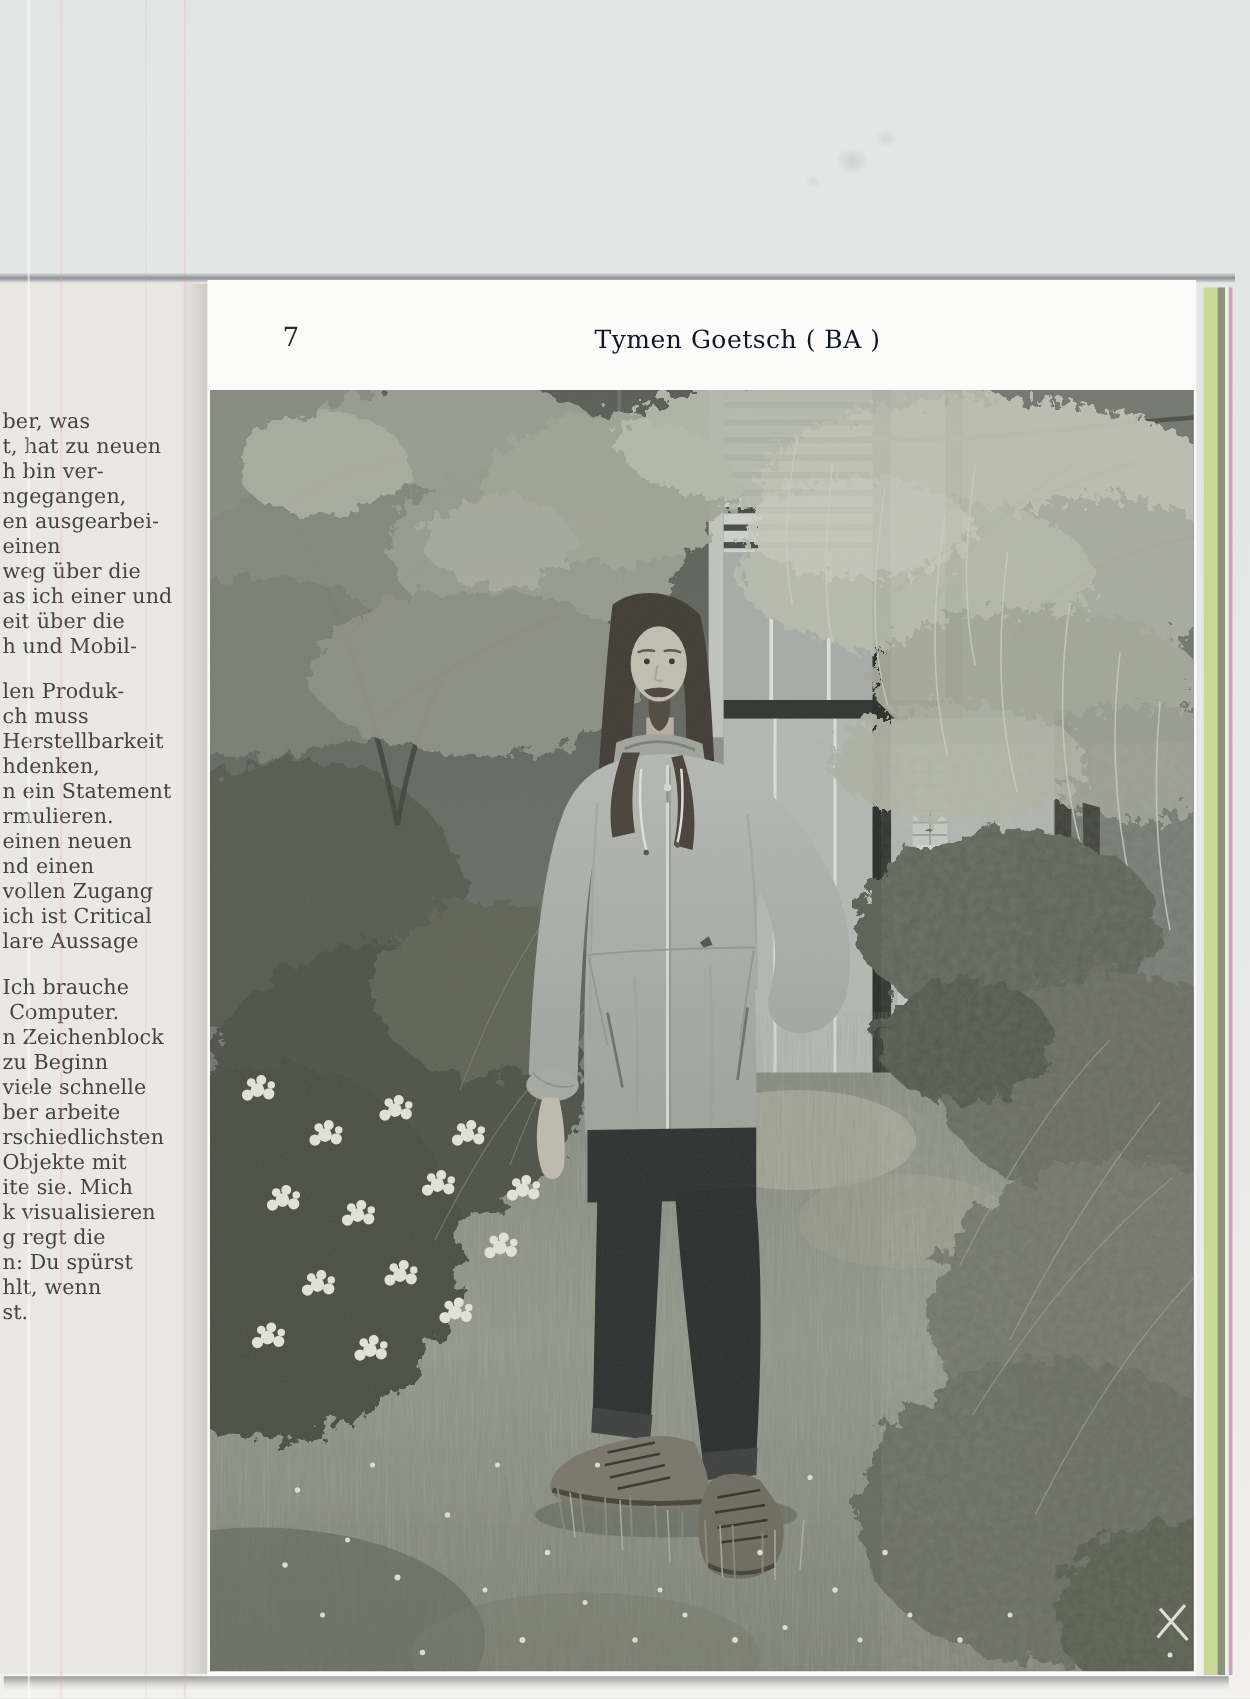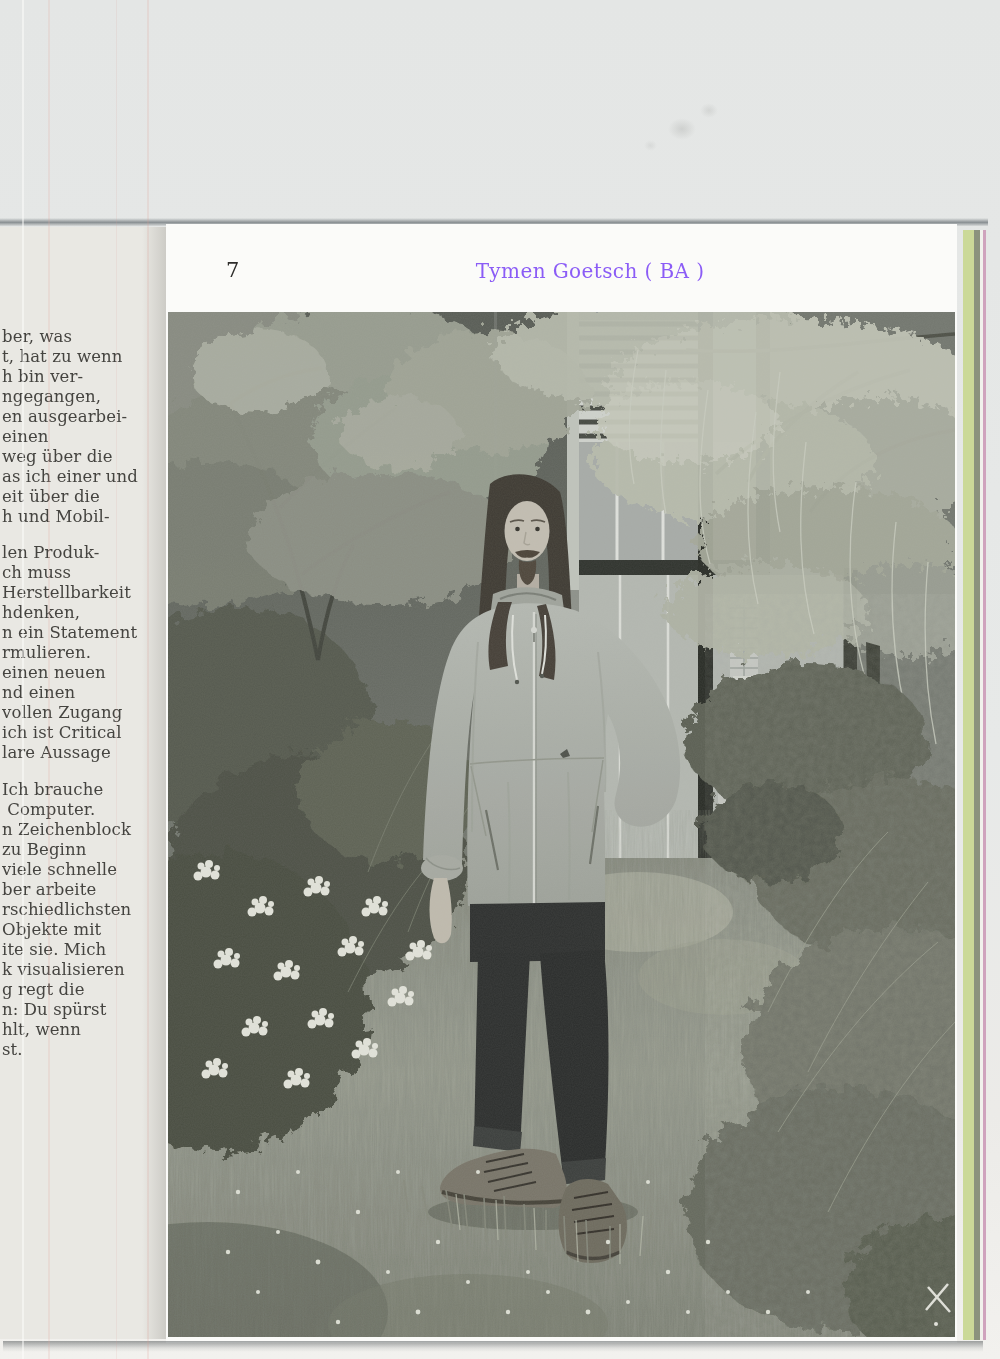--- a/index.html
+++ b/index.html
@@ -19,21 +19,21 @@
         font-size:16.5px;line-height:20px;letter-spacing:0.1px;}
   .serif-line{white-space:pre;overflow:hidden;}
   .caption-block{position:absolute;left:2px;width:164px;color:#55534e;
         font-family:"DejaVu Sans Mono", monospace;font-size:12.5px;line-height:15.5px;}
   .mono-line{white-space:pre;overflow:hidden;}
   
   .right-page{position:absolute;left:166px;top:224px;width:791px;height:1119px;background:#fbfbf9;}
   .page-header{position:relative;width:100%;height:88px;}
   .page-number{position:absolute;left:60px;top:34px;font-size:21px;color:#2e2d2b;}
   .running-title{position:absolute;left:424px;top:35px;transform:translateX(-50%);
-        font-size:20px;color:#8b5cf6;letter-spacing:0.4px;white-space:nowrap;}
+        font-size:20px;color:#0f172a;letter-spacing:0.4px;white-space:nowrap;}
   .photo-frame{position:absolute;left:2px;top:88px;width:787px;height:1025px;overflow:hidden;background:#8f938b;}
   .photo-frame svg{display:block;}
   
   .edge-strip{position:absolute;top:230px;height:1110px;}
   .strip-green{left:963px;width:11px;background:#cbd998;}
   .strip-dark{left:974px;width:6px;background:#8b937d;}
   .strip-white{left:980px;width:3px;background:#f1f1ec;}
   .strip-pink{left:983px;width:3px;background:#cfa3bd;}
   
   .streak{position:absolute;top:0;height:1359px;}
@@ -49,21 +49,21 @@
 </head>
 <body>
 
 <div class="scan">
 
   <div class="book-top-shadow"></div>
 
   <div class="left-page">
     <div class="text-block" style="top:100px">
         <div class="serif-line">ber, was</div>
-        <div class="serif-line">t, hat zu wenn</div>
+        <div class="serif-line">t, hat zu neuen</div>
         <div class="serif-line">h bin ver-</div>
         <div class="serif-line">ngegangen,</div>
         <div class="serif-line">en ausgearbei-</div>
         <div class="serif-line">einen</div>
         <div class="serif-line">weg über die</div>
         <div class="serif-line">as ich einer und</div>
         <div class="serif-line">eit über die</div>
         <div class="serif-line">h und Mobil-</div>
       </div>
     <div class="text-block" style="top:553px">

